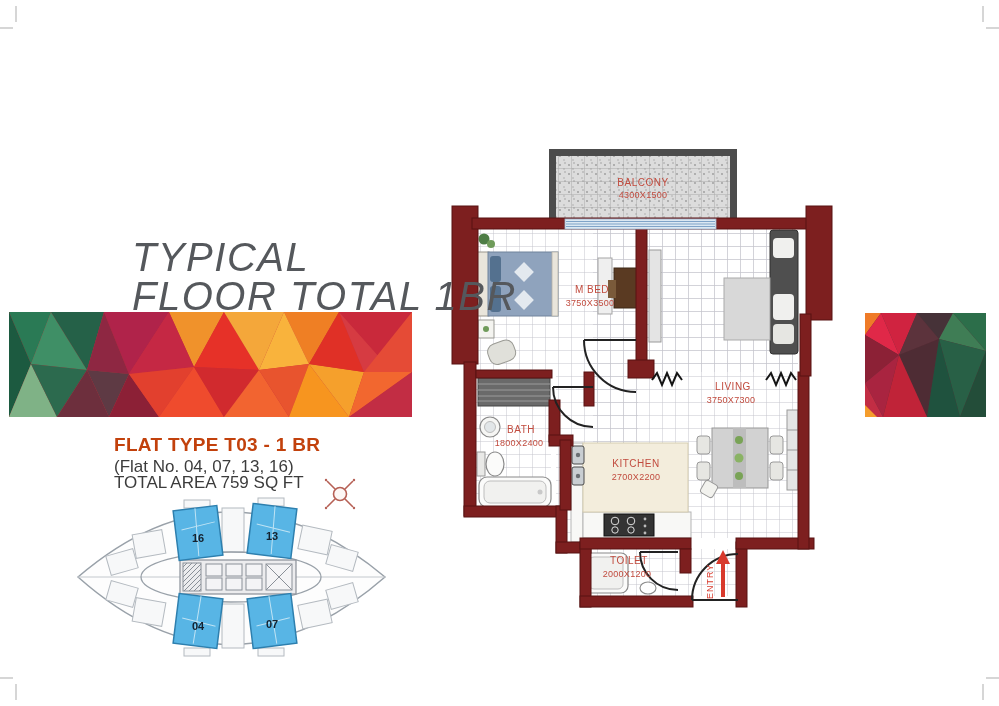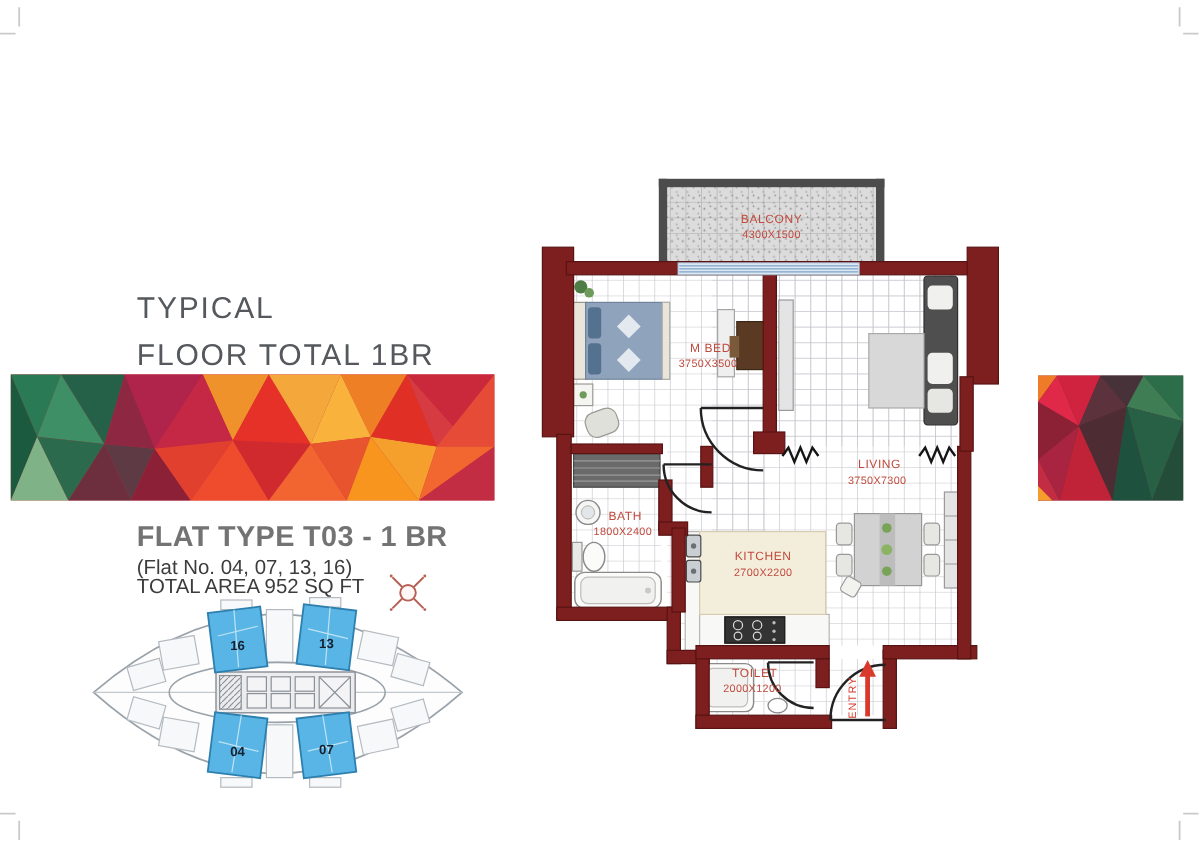--- a/index.html
+++ b/index.html
@@ -1,22 +1,22 @@
 <!DOCTYPE html>
 <html><head>
 <meta charset="utf-8">
 <style>
   html,body{margin:0;padding:0;background:#ffffff;}
   .canvas{position:relative;width:999px;height:706px;background:#fff;overflow:hidden;
           font-family:"Liberation Sans",sans-serif;}
   .gfx{position:absolute;left:0;top:0;}
-  .title-block{position:absolute;left:114px;top:238px;color:#55585c;
-               font-size:25px;line-height:39px;font-weight:300;letter-spacing:1.5px;}
+  .title-block{position:absolute;left:132px;top:238px;color:#55585c;
+               font-size:40px;line-height:39px;font-weight:300;letter-spacing:1.5px;font-style:italic;}
   .flat-block{position:absolute;left:114px;top:434px;color:#3a3a3a;}
-  .flat-type{font-size:24px;font-weight:bold;color:#737373;letter-spacing:0.3px;margin:0 0 3px 0;}
+  .flat-type{font-size:19px;font-weight:bold;color:#c2410c;letter-spacing:0.3px;margin:0 0 3px 0;}
   .flat-line{font-size:17px;line-height:16px;color:#3c3c3c;}
   svg text{font-family:"Liberation Sans",sans-serif;}
   .rn{fill:#c14b3e;font-size:10px;letter-spacing:0.5px;}
   .rd{fill:#c14b3e;font-size:9px;letter-spacing:0.3px;}
   .unit-no{fill:#14212e;font-size:11px;font-weight:bold;}
   .entry-t{fill:#d8392c;font-size:9px;letter-spacing:1px;}
 </style>
 </head>
 <body>
 
@@ -336,16 +336,16 @@
   </svg>
 
   <div class="title-block">
     <div>TYPICAL</div>
     <div>FLOOR TOTAL 1BR</div>
   </div>
 
   <div class="flat-block">
     <div class="flat-type">FLAT TYPE T03 - 1 BR</div>
     <div class="flat-line">(Flat No. 04, 07, 13, 16)</div>
-    <div class="flat-line">TOTAL AREA 952 SQ FT</div>
+    <div class="flat-line">TOTAL AREA 759 SQ FT</div>
   </div>
 
 </div>
 
 </body></html>

